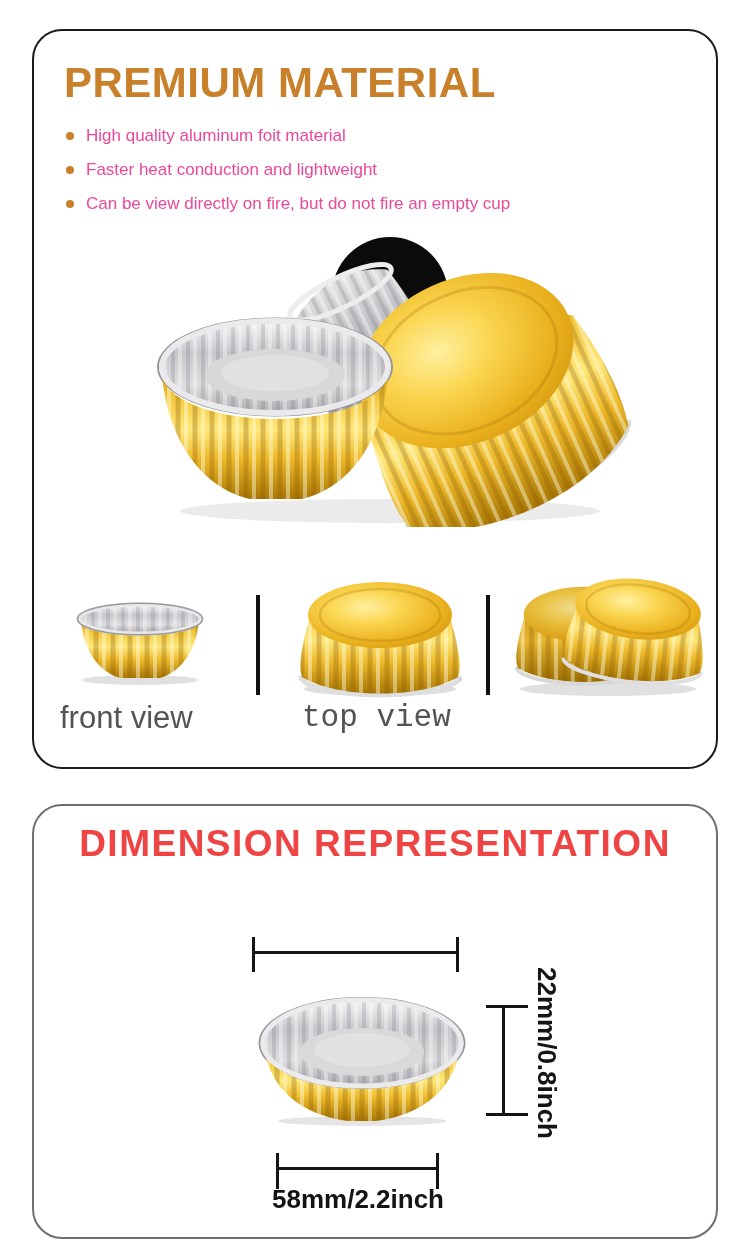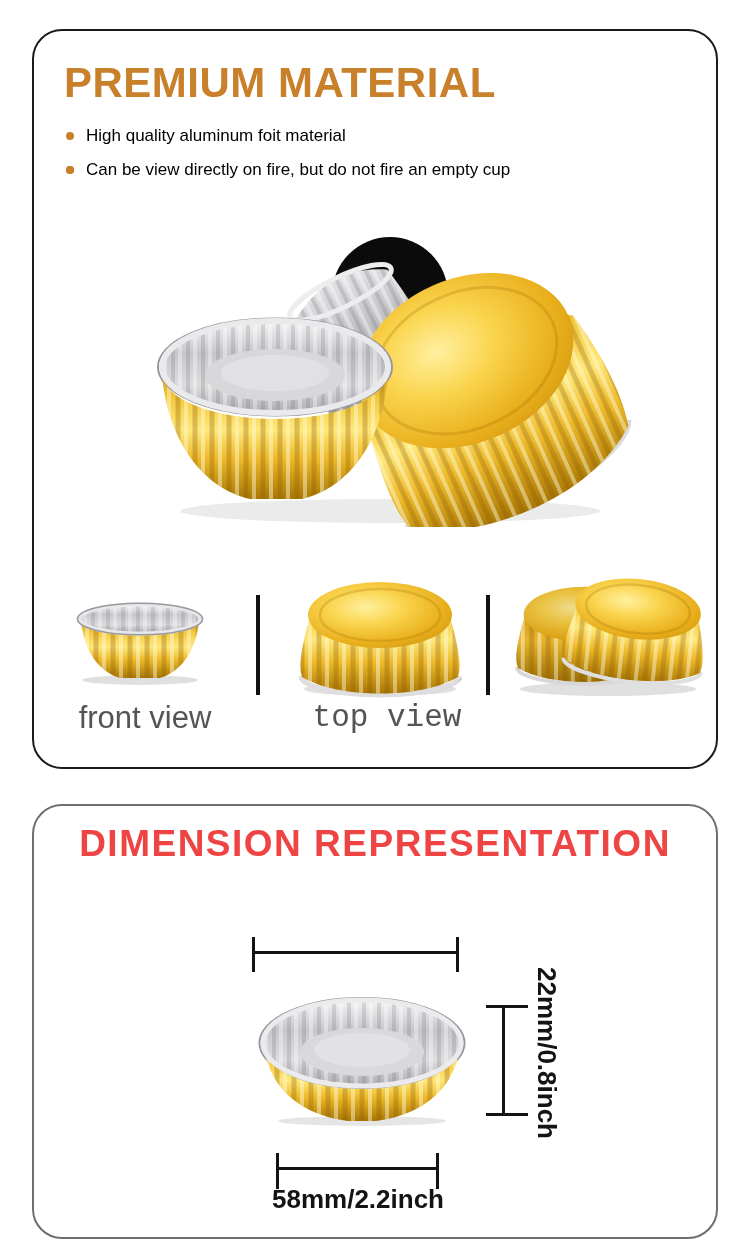--- a/index.html
+++ b/index.html
@@ -21,33 +21,33 @@
     color:#C8802B; line-height:1;
   }
   .h-dimension {
     position:absolute; left:32px; top:818px; width:686px; text-align:center;
     font-size:37px; font-weight:800; letter-spacing:1.5px;
     color:#ef4444; line-height:1;
   }
   .bullets { position:absolute; left:66px; top:119px; list-style:none; }
   .bullets li {
     position:relative; padding-left:20px; margin-bottom:15px;
-    font-size:17px; color:#000000; line-height:19px; white-space:nowrap;
+    font-size:17px; color:#ec4899; line-height:19px; white-space:nowrap;
   }
   .dot {
     position:absolute; left:0; top:6px; width:8px; height:8px;
     border-radius:50%; background:#C8802B; display:inline-block;
   }
   .photo-main { position:absolute; left:140px; top:228px; }
   .divider { position:absolute; width:4px; height:100px; background:#111; top:588px; }
   .divider.d1 { left:256px; }
   .divider.d2 { left:486px; }
   .view-img { position:absolute; }
   .view-label {
-    position:absolute; top:694px; width:170px; text-align:center;
+    position:absolute; top:694px; width:170px; text-align:left;
     font-size:31px; color:#545457; line-height:1.1;
   }
   .vl1 { left:60px; } .vl2 { left:302px;font-family:Liberation Mono, monospace; } .vl3 { left:537px; }
 
   .dim-label {
     position:absolute; font-size:26px; font-weight:bold; color:#141414;
     text-align:center; line-height:1.1; white-space:nowrap;
   }
   .dl-top { left:251px; top:902px; width:210px; }
   .dl-bottom { left:253px; top:1178px; width:210px; }
@@ -119,20 +119,21 @@
 
   <h1 class="h-premium">PREMIUM MATERIAL</h1>
 
   <ul class="bullets">
     <li>
       <span class="dot"></span>
       <span>High quality aluminum foit material</span>
     </li>
     <li>
       <span class="dot"></span>
+      <span>Faster heat conduction and lightweight</span>
     </li>
     <li>
       <span class="dot"></span>
       <span>Can be view directly on fire, but do not fire an empty cup</span>
     </li>
   </ul>
 
   <svg class="photo-main" width="500" height="292" viewBox="0 0 500 292">
     <ellipse cx="250" cy="276" rx="210" ry="12" fill="rgba(0,0,0,0.08)"></ellipse>
     <circle cx="250" cy="60" r="58" fill="#0B0B0B"></circle>

